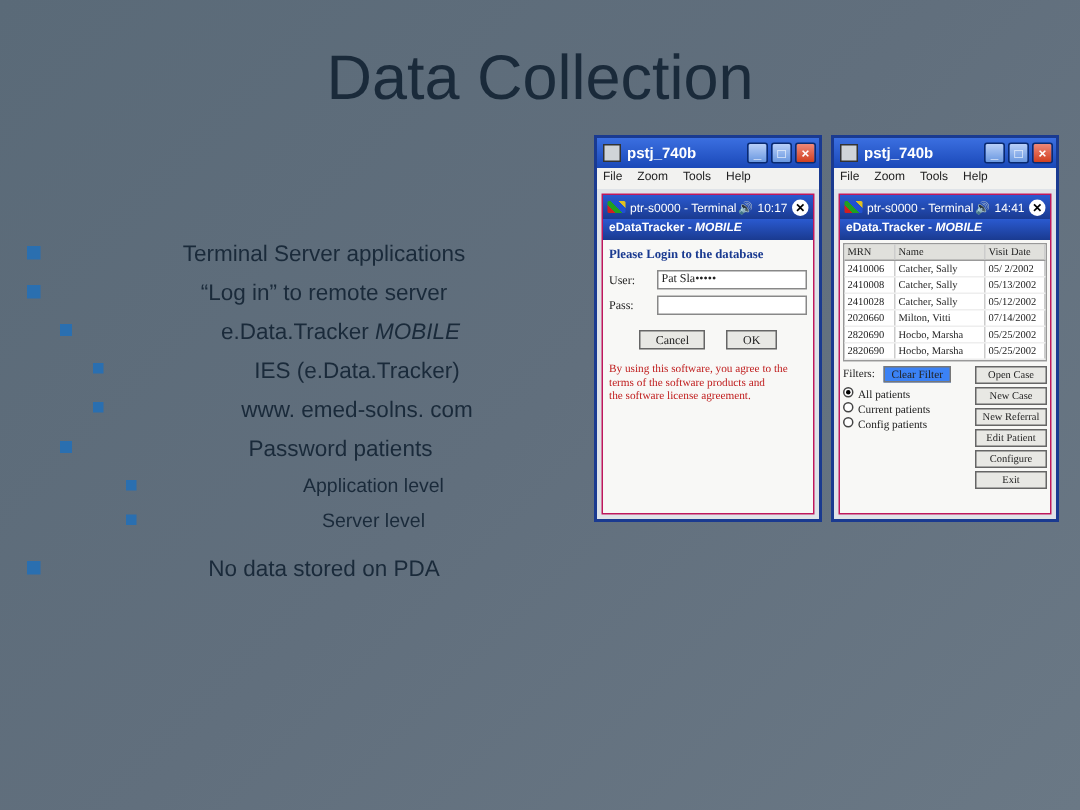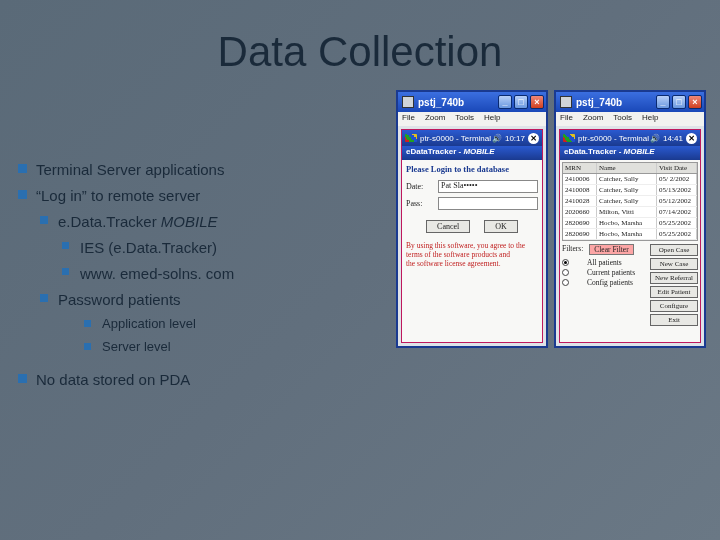--- a/index.html
+++ b/index.html
@@ -22,21 +22,21 @@
     display: flex;
     padding: 10px 14px 0 14px;
   }
   .bullets {
     flex: 1;
     padding-top: 72px;
     font-size: 15px;
     line-height: 1.6;
   }
   .bullets ul { list-style: none; }
-  .bullets li { position: relative; padding-left: 22px; margin-bottom: 2px;}
+  .bullets li { position: relative; padding-left: 22px; margin-bottom: 2px; text-align: center;}
   .sq { position:absolute; left:4px; top:6px; width:9px; height:9px; background:#2a6fb0; }
   .sq.s2 { width:8px; height:8px; top:6px; }
   .sq.s3 { width:7px; height:7px; top:6px; }
   .lv1 { margin-left: 0; }
   .lv2 { margin-left: 22px; }
   .lv3 { margin-left: 44px; }
   .lv4 { margin-left: 66px; font-size: 13px;}
   .em { font-style: italic; }
 
   .shots { display:flex; gap:6px; padding-top:4px; }
@@ -89,22 +89,22 @@
 
   
   .tbl{border:1px solid #999;background:#fff;font-size:7px;flex:0 0 auto;}
   .tbl .hd{display:flex;background:#e0e0dc;border-bottom:1px solid #999;}
   .tbl .hd div,.tbl .rw div{padding:1px 2px;border-right:1px solid #ccc;}
   .c1{width:34px;} .c2{width:60px;} .c3{flex:1;}
   .tbl .rw{display:flex;border-bottom:1px solid #eee;}
   .lower{display:flex;gap:3px;margin-top:3px;flex:1;}
   .filters{flex:1;font-size:7.5px;}
   .filters .fh{display:flex;gap:6px;margin-bottom:3px;text-align:right;}
-  .ff{border:1px solid #777;background:#fca5a5;padding:0 4px;font-size:7.5px;}
-  .ro{display:flex;align-items:center;gap:18px;margin:1px 0;}
+  .ff{border:1px solid #777;background:#3b82f6;padding:0 4px;font-size:7.5px;}
+  .ro{display:flex;align-items:flex-start;gap:3px;margin:1px 0;}
   .rcir{width:7px;height:7px;border:1px solid #444;border-radius:50%;background:#fff;}
   .rcir.on::after{content:"";display:block;width:3px;height:3px;background:#000;border-radius:50%;margin:1px auto;}
   .sidebtns{width:48px;display:flex;flex-direction:column;gap:2px;}
   .sbtn{border:1px solid #666;background:#e8e8e4;font-size:7px;padding:1px 2px;text-align:center;}
 </style>
 </head>
 <body>
 
 <div class="title">Data Collection</div>
 
@@ -153,21 +153,21 @@
           <div class="ric">
               <span>🔊</span>
               <span>10:17</span>
               <span class="xc">✕</span>
             </div>
         </div>
         <div class="appbar"><span>eDataTracker</span><span> - </span><span class="mob">MOBILE</span></div>
         <div class="pbody">
           <div class="loginmsg">Please Login to the database</div>
           <div class="frow">
-              <label>Date:</label>
+              <label>User:</label>
               <div class="finp">Pat Sla•••••</div>
             </div>
           <div class="frow">
               <label>Pass:</label>
               <div class="finp"></div>
             </div>
           <div class="fbtns">
             <div class="fbtn">Cancel</div>
             <div class="fbtn">OK</div>
           </div>

